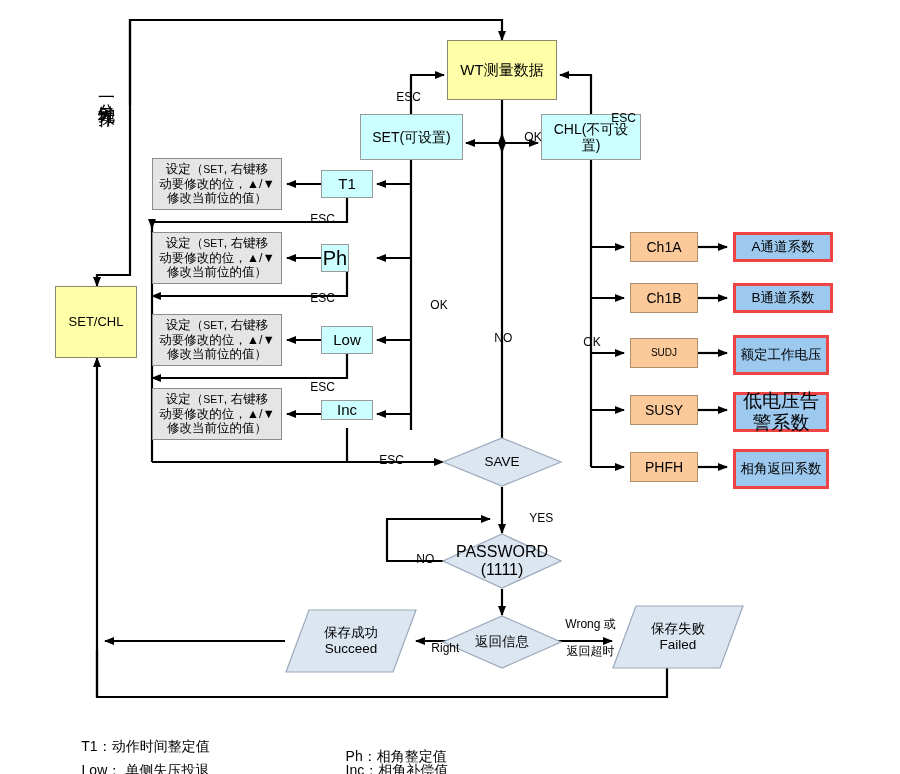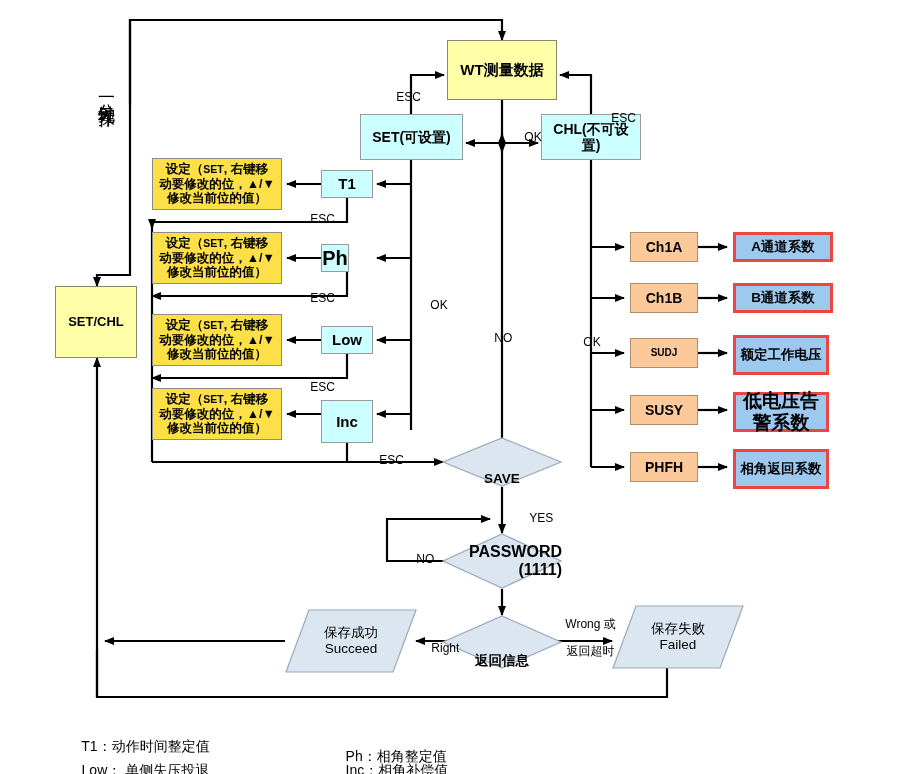--- a/index.html
+++ b/index.html
@@ -22,40 +22,38 @@
     pointer-events: none;
   }
   .node {
     position: absolute;
     display: flex;
     align-items: center;
     justify-content: center;
     text-align: center;
     line-height: 1.15;
     color: #000;
-    font-weight: bold;
   }
   .box {
     border: 1px solid #9a9a9a;
   }
   .yellow { background: #ffffa8; border: 1px solid #8a8a6a; }
   .cyan   { background: #ccffff; border: 1px solid #9a9a9a; }
-  .gray   { background: #fde047; border: 1px solid #8c8c8c; text-align: center; }
+  .gray   { background: #e5e5e5; border: 1px solid #8c8c8c; text-align: center; }
   .orange { background: #fbc99a; border: 1px solid #b08e6a; }
   .blue   { background: #9dc9ef; border: 3px solid #ef4444; }
 
   .diamond-wrap { position: absolute; }
   .diamond-label {
     position: absolute;
     left: 0; top: 0;
     width: 100%; height: 100%;
-    display: flex; align-items: flex-end; justify-content: center;
+    display: flex; align-items: center; justify-content: center;
     text-align: center; line-height: 1.15;
     color: #000;
-    font-weight: bold;
   }
   .para-wrap { position: absolute; }
   .para-label {
     position: absolute; left: 0; top: 0;
     width: 100%; height: 100%;
     display: flex; align-items: center; justify-content: center;
     text-align: center; line-height: 1.2;
     color: #000;
   }
 
@@ -186,21 +184,21 @@
 
   <div class="node box cyan" style="left:321px; top:170px; width:52px; height:28px; font-size:15px;">
     <span>T1</span>
   </div>
   <div class="node box cyan" style="left:321px; top:244px; width:28px; height:28px; font-size:20px;">
     <span>Ph</span>
   </div>
   <div class="node box cyan" style="left:321px; top:326px; width:52px; height:28px; font-size:15px;">
     <span>Low</span>
   </div>
-  <div class="node box cyan" style="left:321px; top:400px; width:52px; height:43px; font-size:15px;">
+  <div class="node box cyan" style="left:321px; top:400px; width:52px; height:20px; font-size:15px;">
     <span>Inc</span>
   </div>
 
   <div class="node box gray gray-text" style="left:152px; top:158px; width:130px; height:52px;">
     <span><span>设定（</span><span class="sm">SET</span><span>, 右键移</span><br><span>动要修改的位，▲/▼</span><br><span>修改当前位的值）</span></span>
   </div>
 
   <div class="node box gray gray-text" style="left:152px; top:232px; width:130px; height:52px;">
     <span><span>设定（</span><span class="sm">SET</span><span>, 右键移</span><br><span>动要修改的位，▲/▼</span><br><span>修改当前位的值）</span></span>
   </div>

